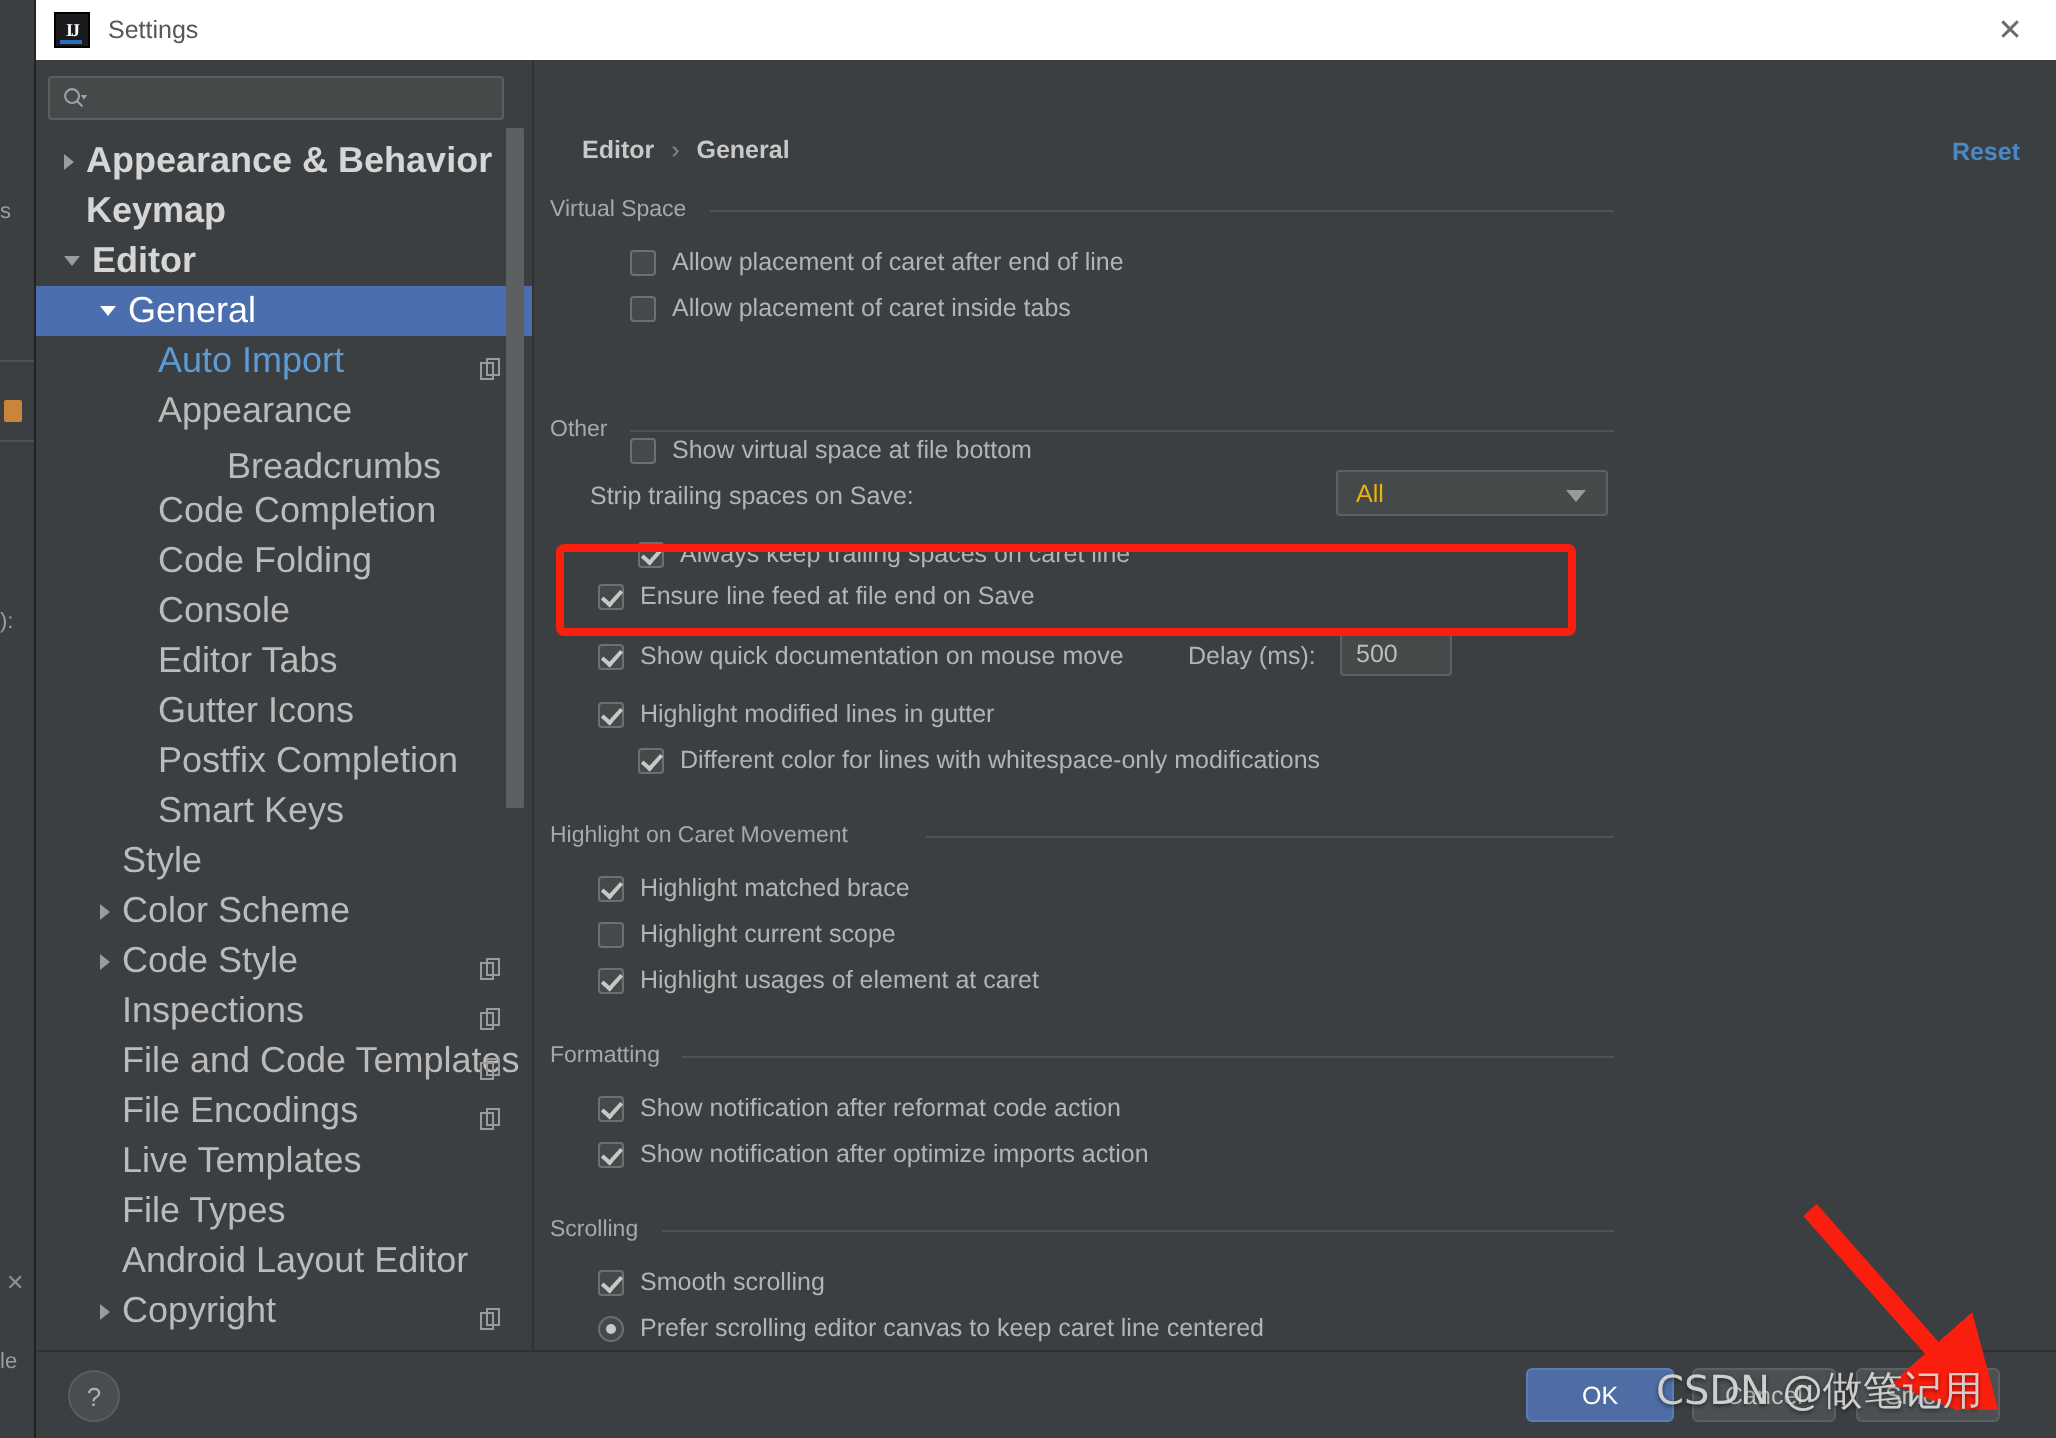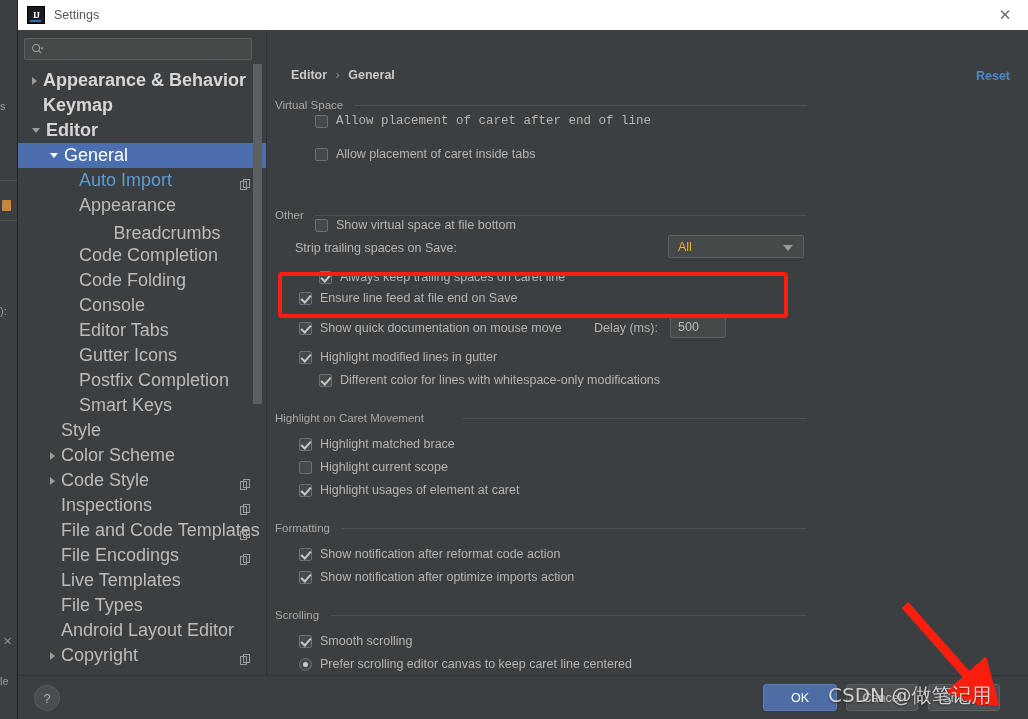--- a/index.html
+++ b/index.html
@@ -381,21 +381,21 @@
         <div class="breadcrumb">
           <span>Editor</span>
           <span class="sep">›</span>
           <span>General</span>
         </div>
         <div class="reset-link">Reset</div>
 
         <div class="group-title" style="left:8px;top:69px;">Virtual Space</div>
         <div class="group-rule" style="left:88px;top:75px;width:452px;"></div>
 
-        <div class="cb-row" style="left:48px;top:84px;font-family:Liberation Mono, monospace;">
+        <div class="cb-row" style="left:48px;top:94px;">
           <span class="cbox"></span>
           <span>Allow placement of caret after end of line</span>
         </div>
         <div class="cb-row" style="left:48px;top:117px;">
           <span class="cbox"></span>
           <span>Allow placement of caret inside tabs</span>
         </div>
         <div class="cb-row" style="left:48px;top:140px;margin-top:48px;">
           <span class="cbox"></span>
           <span>Show virtual space at file bottom</span>

